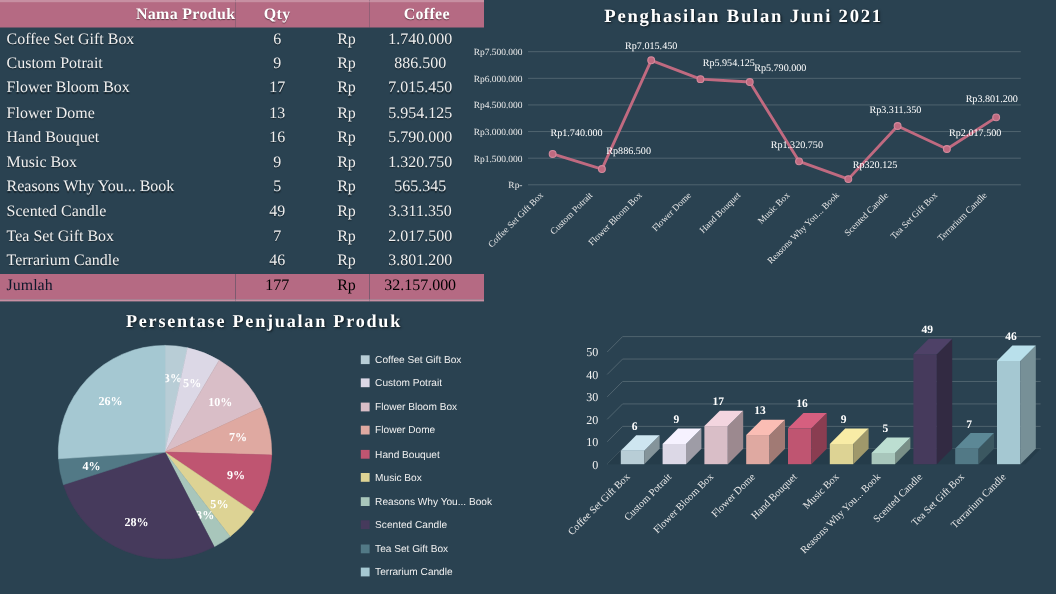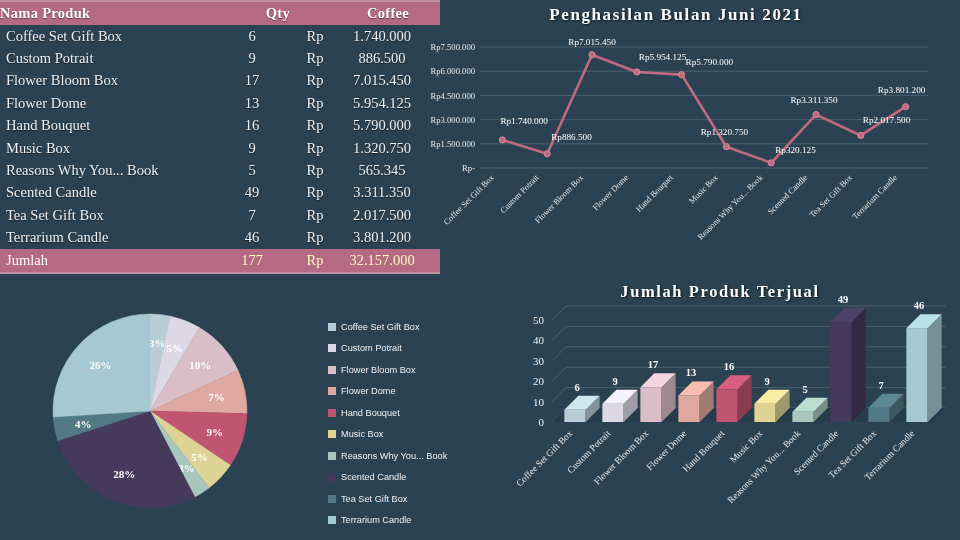--- a/index.html
+++ b/index.html
@@ -36,22 +36,22 @@
     background: #b56a83;
     color: #ffffff;
     font-weight: bold;
     font-size: 14.5px;
     height: 23px;
     padding: 0;
     text-shadow: 0 1px 1px rgba(0,0,0,0.45);
     letter-spacing: .3px;
     border-top: 2px solid #c78fa2;
   }
-  .thead-row th.c-name { text-align: left; }
-  .thead-row th.c-qty  { text-align: right; }
+  .thead-row th.c-name { text-align: right; }
+  .thead-row th.c-qty  { text-align: center; }
   .thead-row th.c-rp   { text-align: center; }
   .thead-row th.c-total{ text-align: center; }
 
   .sales-table td {
     font-size: 14.5px;
     height: 22.4px;
     padding: 0;
     color: #f0f0f0;
     text-shadow: 0 1px 1px rgba(0,0,0,0.5);
     white-space: nowrap;
@@ -62,26 +62,26 @@
   td.c-rp    { text-align: center; padding-left: 4px; }
   td.c-total { text-align: center; padding-right: 12px; }
 
   col.w-name  { width: 214px; }
   col.w-qty   { width: 76px; }
   col.w-rp    { width: 46px; }
   col.w-total { width: 104px; }
 
   tr.total-row td {
     background: #b56a83;
-    color: #fef9c3;
+    color: #000000;
     text-shadow: none;
     height: 23px;
     border-bottom: 2px solid #c78fa2;
   }
-  tr.total-row td.c-name { color: #ffffff; }
+  tr.total-row td.c-name { color: #0f172a; }
 
   
   .chart-title {
     text-align: center;
     font-weight: bold;
     color: #ffffff;
     letter-spacing: 1.6px;
     text-shadow: 1px 1px 2px rgba(0,0,0,0.65);
     font-family: "Liberation Serif", "DejaVu Serif", serif;
   }
@@ -310,20 +310,21 @@
         <text x="257.6" y="178" class="cat-label" transform="rotate(-45 257.6 178)" text-anchor="end">Hand Bouquet</text>
         <text x="302.4" y="178" class="cat-label" transform="rotate(-45 302.4 178)" text-anchor="end">Music Box</text>
         <text x="347.2" y="178" class="cat-label" transform="rotate(-45 347.2 178)" text-anchor="end">Reasons Why You... Book</text>
         <text x="392" y="178" class="cat-label" transform="rotate(-45 392 178)" text-anchor="end">Scented Candle</text>
         <text x="436.79999999999995" y="178" class="cat-label" transform="rotate(-45 436.79999999999995 178)" text-anchor="end">Tea Set Gift Box</text>
         <text x="481.59999999999997" y="178" class="cat-label" transform="rotate(-45 481.59999999999997 178)" text-anchor="end">Terrarium Candle</text>
       </svg>
   </div>
 
   <div id="pie-panel">
+    <div class="chart-title">Persentase  Penjualan  Produk</div>
     <svg id="pie-svg" width="330" height="240">
         <path d="M150,113 L150,16 A97,97 0 0 1 170.50411449207354,18.191871187666933 Z" fill="#b8cdd6" stroke="#b8cdd6" stroke-width="0.5"></path>
         <text x="157.21732767545612" y="49.4846670657317" class="slice-label">3%</text>
         <path d="M150,113 L170.50411449207354,18.191871187666933 A97,97 0 0 1 199.2435826328675,29.429254104800805 Z" fill="#dcd8e6" stroke="#dcd8e6" stroke-width="0.5"></path>
         <text x="174.7265030596666" y="53.76227355098623" class="slice-label">5%</text>
         <path d="M150,113 L199.2435826328675,29.429254104800805 A97,97 0 0 1 237.9723930365971,72.13610317879022 Z" fill="#d9bec7" stroke="#d9bec7" stroke-width="0.5"></path>
         <text x="200.29793355349773" y="71.38719609311518" class="slice-label">10%</text>
         <path d="M150,113 L237.9723930365971,72.13610317879022 A97,97 0 0 1 246.9656242789749,115.58219057946415 Z" fill="#dfa9a1" stroke="#dfa9a1" stroke-width="0.5"></path>
         <text x="216.49045053977767" y="103.23664332303426" class="slice-label">7%</text>
         <path d="M150,113 L246.9656242789749,115.58219057946415 A97,97 0 0 1 230.35240544479643,167.33682857174358 Z" fill="#bf5571" stroke="#bf5571" stroke-width="0.5"></path>
@@ -377,21 +378,20 @@
           <span class="legend-text">Tea Set Gift Box</span>
         </div>
         <div class="legend-row">
           <span class="legend-swatch" style="background: rgb(165, 200, 210);"></span>
           <span class="legend-text">Terrarium Candle</span>
         </div>
       </div>
   </div>
 
   <div id="bar-panel">
-    <div class="chart-title">Jumlah  Produk  Terjual</div>
     <svg id="bar-svg" width="480" height="244">
         <line x1="72" y1="126" x2="86" y2="112" class="gridline"></line>
         <line x1="86" y1="112" x2="466" y2="112" class="gridline"></line>
         <text x="64" y="130" class="bar-ytick">0</text>
         <line x1="72" y1="105.6" x2="86" y2="91.6" class="gridline"></line>
         <line x1="86" y1="91.6" x2="466" y2="91.6" class="gridline"></line>
         <text x="64" y="109.6" class="bar-ytick">10</text>
         <line x1="72" y1="85.19999999999999" x2="86" y2="71.19999999999999" class="gridline"></line>
         <line x1="86" y1="71.19999999999999" x2="466" y2="71.19999999999999" class="gridline"></line>
         <text x="64" y="89.19999999999999" class="bar-ytick">20</text>

